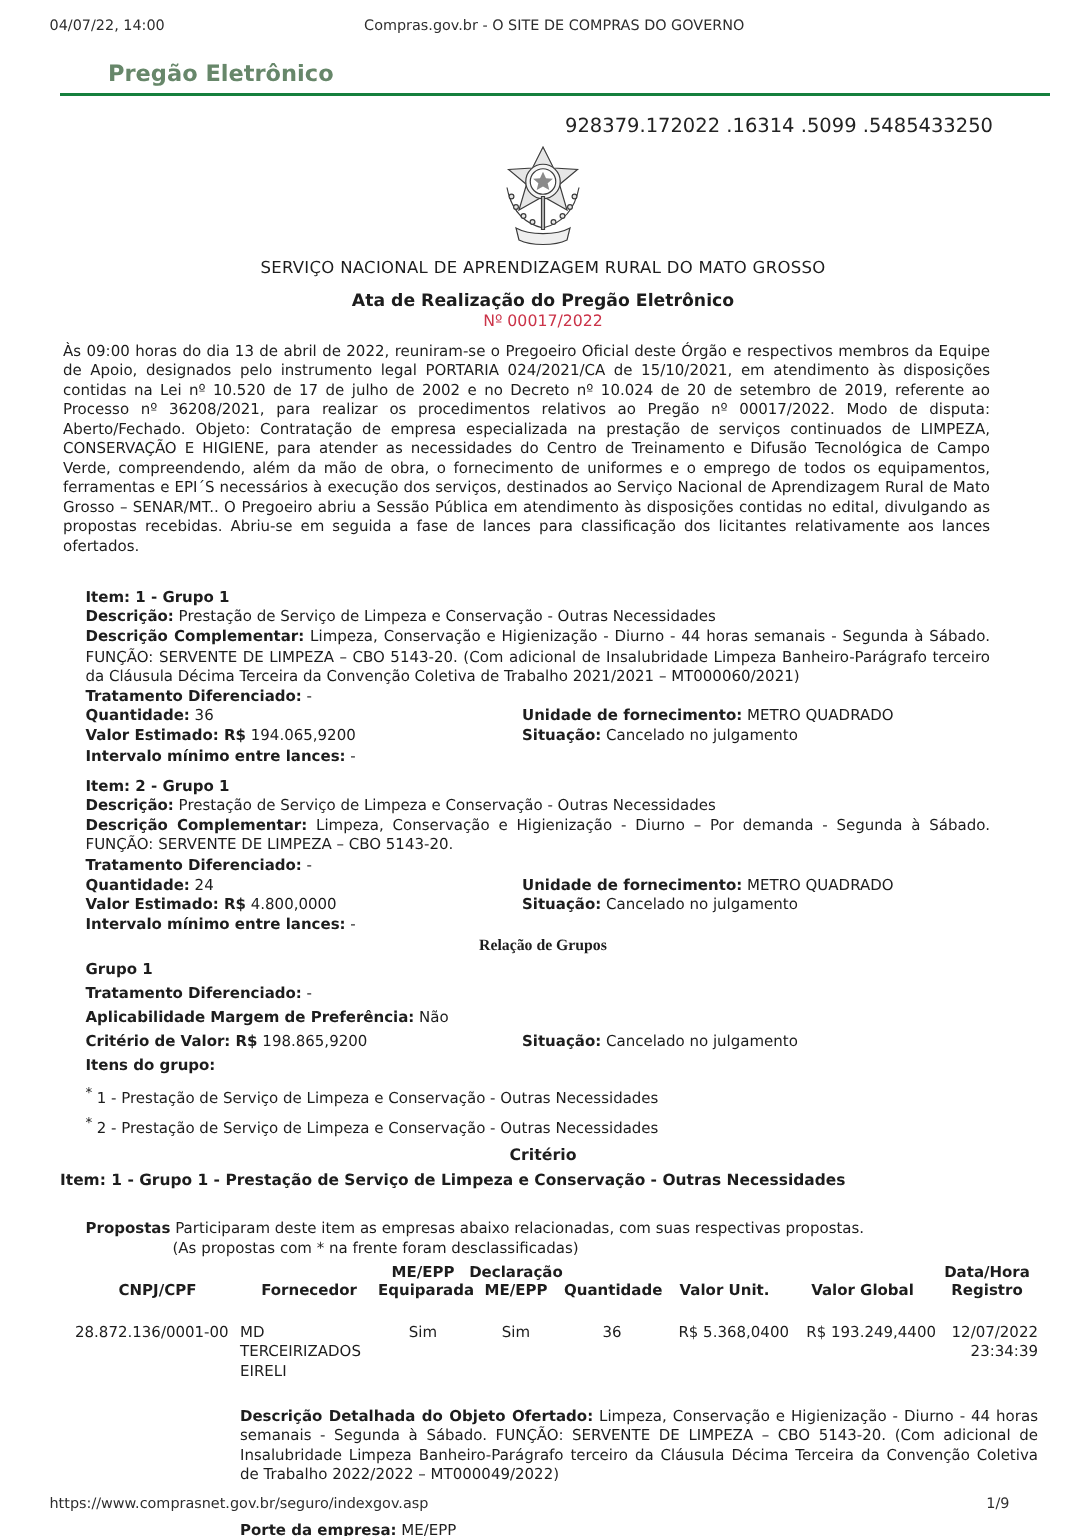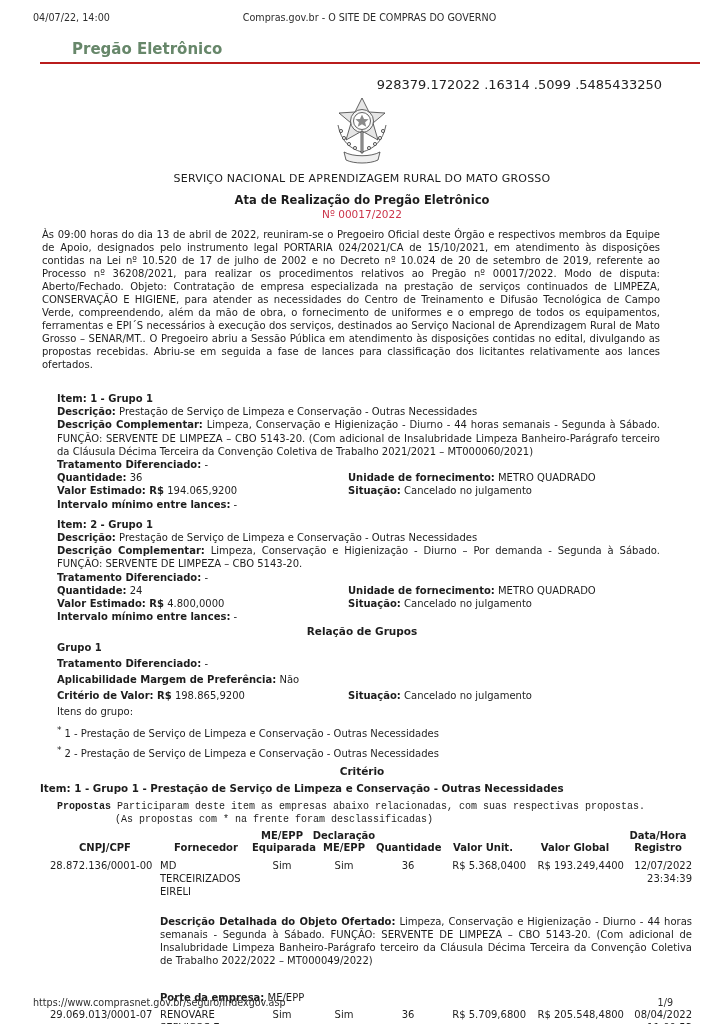--- a/index.html
+++ b/index.html
@@ -5,21 +5,21 @@
   * { margin:0; padding:0; box-sizing:border-box; }
   html,body { width:724px; height:1024px; background:#ffffff; overflow:hidden;
     font-family:"DejaVu Sans","Liberation Sans",sans-serif; color:#1d1d1d; font-size:10px; }
   body { position:relative; }
 
   .print-header { position:absolute; top:12px; left:33px; right:18px; height:13px;
     font-size:9.6px; color:#2d2d2d; }
   .ph-date { position:absolute; left:0; top:0; }
   .ph-title { position:absolute; left:0; right:0; text-align:center; top:0; }
 
-  .banner { margin:40px 24px 0 40px; border-bottom:2px solid #b91c1c; padding-bottom:4px; }
+  .banner { margin:40px 24px 0 40px; border-bottom:2px solid #15803d; padding-bottom:4px; }
   .banner-title { color:#67876a; font-weight:bold; font-size:15px; padding-left:32px; }
 
   .code-line { text-align:right; margin:13px 62px 0 0; font-size:13px; color:#222;padding-left:24px; }
 
   .emblem-wrap { display:flex; justify-content:center; margin-top:5px; }
 
   .org-line { text-align:center; margin-top:5px; font-size:11px; letter-spacing:.2px; }
   .doc-title { text-align:center; margin-top:8px; font-weight:bold; font-size:11.5px; }
   .doc-number { text-align:center; margin-top:1px; font-size:10.5px; color:#cb3449; }
 
@@ -28,42 +28,42 @@
   .item-block { margin:0 64px 0 57px; line-height:13.2px; }
   .mt-item1 { margin-top:21px; }
   .mt-item2 { margin-top:7px; }
   .item-title { font-weight:bold; }
   b.lbl { font-weight:bold; }
   .tworow { display:flex; }
   .tc-left { width:291px; }
   .tc-right { flex:1; }
   .just { text-align:justify; }
 
-  .groups-heading { text-align:center; font-weight:bold; margin-top:2px; font-size:10.5px; }
+  .groups-heading { text-align:center; font-weight:bold; margin-top:2px; font-size:10.5px;font-family:Liberation Serif, serif; }
   .group-block { margin:3px 64px 0 57px; line-height:16px; }
   .group-title { font-weight:bold; }
-  .group-items-label { font-weight:normal; }
+  .group-items-label { font-weight:bold; }
   .group-item { margin:4px 64px 0 57px; line-height:13px; }
   .ast { vertical-align:4px; font-size:9px; margin-right:3px; }
 
   .hist-heading { text-align:center; font-weight:bold; margin-top:5px; font-size:10.5px; }
   .hist-item-heading { font-weight:bold; margin:5px 24px 0 40px; font-size:10.3px; }
 
-  .prop-line { margin:6px 24px 0 57px; line-height:13px;font-family:Liberation Mono, monospace; }
+  .prop-line { margin:20px 24px 0 57px; line-height:13px; }
   .prop-note { margin-left:58px; }
 
   .ptable { margin:4px 0 0 50px; width:642px; }
   .prow { display:grid; grid-template-columns:110px 92px 60px 64px 64px 86px 98px 68px; }
   .phead { font-weight:bold; text-align:center; line-height:12px; align-items:end; padding-bottom:3px; }
   .phead > div { align-self:end; }
   .pcell { line-height:12.8px; }
   .c-left { text-align:left; }
   .c-center { text-align:center; }
   .c-right { text-align:right; }
-  .data-row { margin-top:3px; }
+  .data-row { margin-top:13px; }
   .row2 { margin-top:5px; }
   .pdesc { margin:16px 0 0 110px; width:532px; text-align:justify; line-height:13px; }
   .pporte { margin-left:110px; line-height:13px;margin-top:24px; }
 
   .print-footer { position:absolute; top:997px; left:33px; right:33px; height:13px;
     font-size:9.6px; color:#2d2d2d; }
   .pf-url { position:absolute; left:0; top:0; }
   .pf-page { position:absolute; right:18px; top:0; }
 </style>
 </head>

